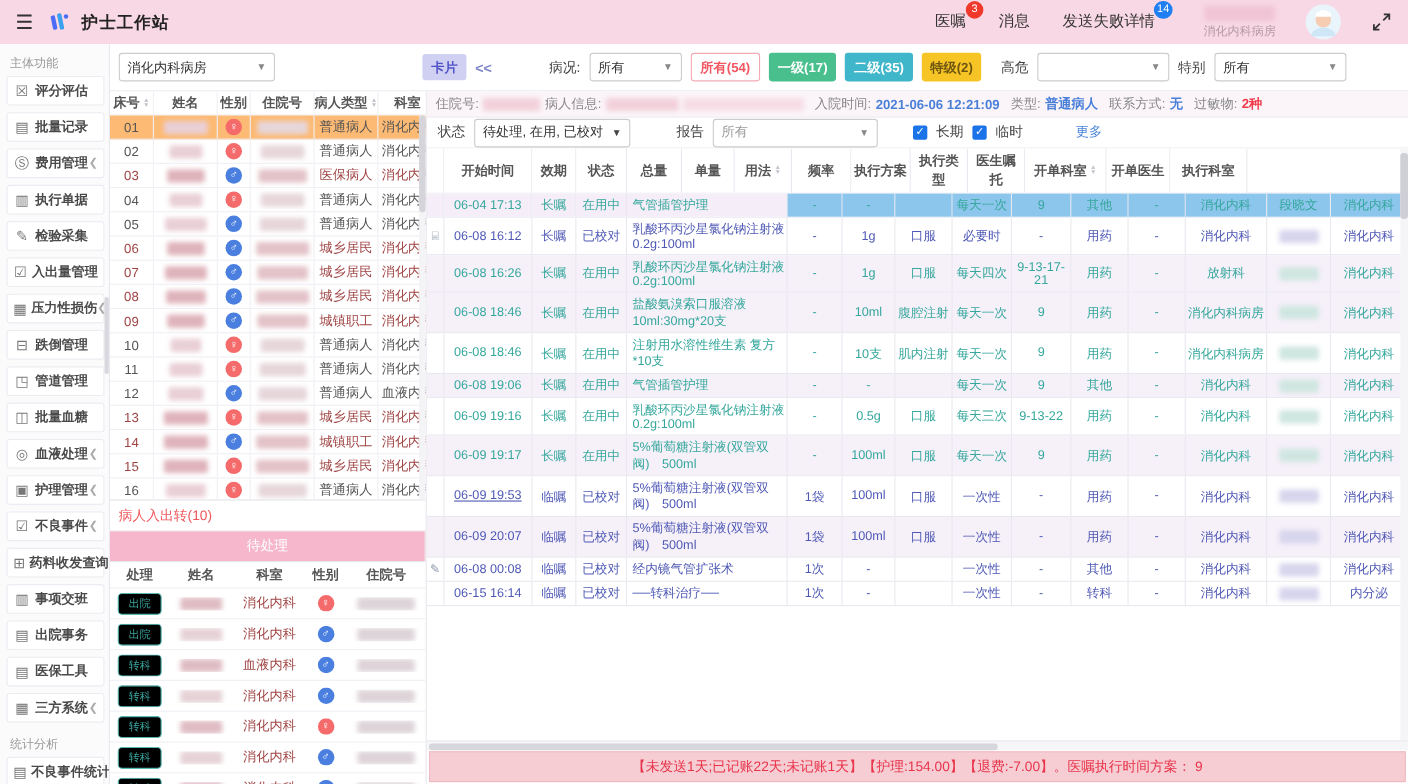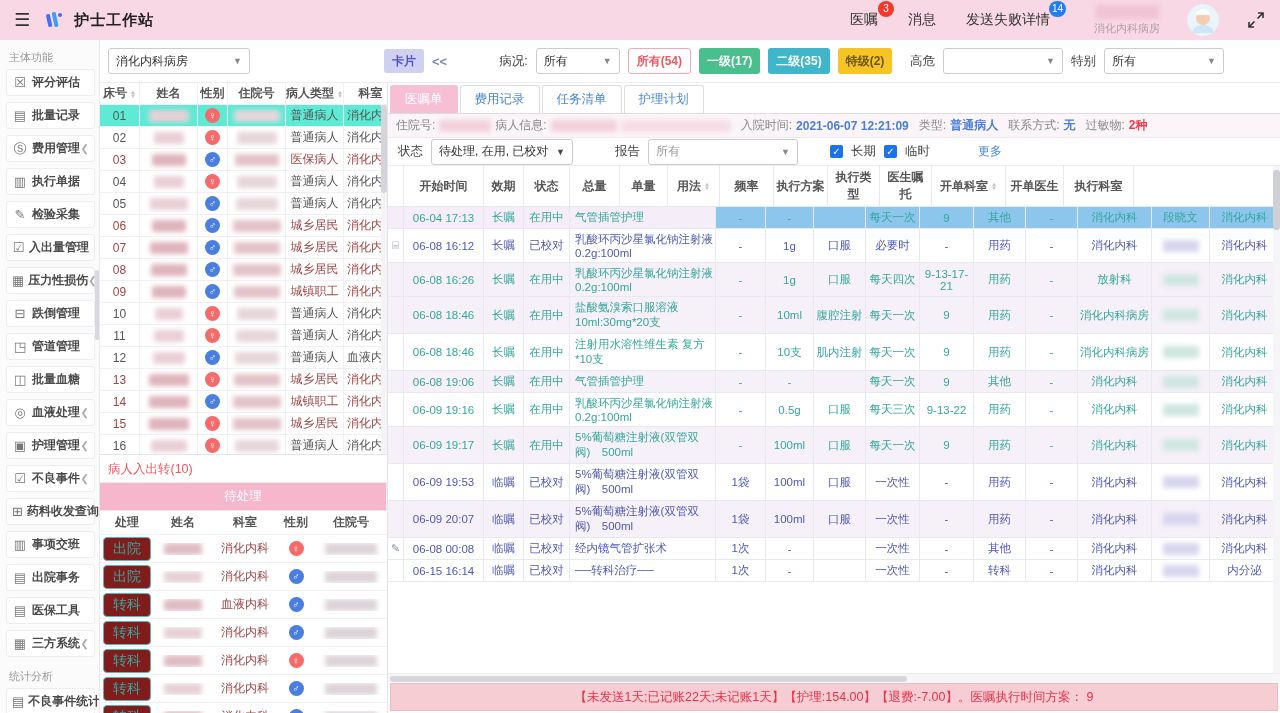--- a/index.html
+++ b/index.html
@@ -41,37 +41,37 @@
 .chip.l2{background:#3fb6c9;color:#fff}
 .chip.sp{background:#f6c525;color:#6d5510}
 
 .body-row{flex:1;display:flex;overflow:hidden}
 .left-col{width:288px;background:#fff;border-right:1px solid #e3e3ea;display:flex;flex-direction:column}
 
 .bed-wrap{height:372px;overflow:hidden;position:relative;border-bottom:1px solid #e3e3ea}
 .brow{display:flex;height:22px;border-bottom:1px solid #efeff5}
 .brow>div{flex:0 0 auto;border-right:1px solid #efeff5;display:flex;align-items:center;justify-content:center;overflow:hidden;white-space:nowrap}
 .bhead{font-weight:bold;color:#555;background:#fff}
-.brow.sel{background:#5eead4}
+.brow.sel{background:#fdba74}
 .gicon{width:15px;height:15px;border-radius:50%;color:#fff;font-size:10px;display:flex;align-items:center;justify-content:center}
 .gicon.f{background:#f56b6b}
 .gicon.m{background:#4a7fe0}
 .sortc{display:inline-flex;flex-direction:column;line-height:4px;font-size:6px;color:#c3c3cc;margin-left:3px}
 .bed-scroll{position:absolute;right:0;top:22px;width:6px;height:350px;background:#f4f4f6}
 .bed-scroll i{display:block;width:6px;height:88px;background:#d4d4da;border-radius:3px}
 
 .inout{flex:1;overflow:hidden;display:flex;flex-direction:column}
 .inout-title{color:#f0565a;font-size:12.5px;padding:6px 8px 4px;border-bottom:1px solid #eee}
 .io-tabs{display:flex;border-bottom:1px solid #e8e8ee}
 .io-tab{flex:1;text-align:center;padding:5px 0;font-size:12.5px;cursor:pointer;color:#4a86d8;background:#fff;border-right:1px solid #eee}
 .io-tab.active{background:#f6b7cc;color:#fff}
 .iorow{display:flex;height:28px;border-bottom:1px solid #f0f0f5;align-items:center}
 .iorow>div{flex:0 0 auto;display:flex;align-items:center;justify-content:center;overflow:hidden}
 .iohead{font-weight:bold;color:#555;height:24px}
-.act-btn{border:1px solid #56b8b2;color:#3aa69e;background:#7f1d1d;border-radius:4px;font-size:14px;padding:2px 9px;cursor:pointer}
+.act-btn{border:1px solid #56b8b2;color:#3aa69e;background:#000000;border-radius:4px;font-size:10px;padding:2px 9px;cursor:pointer}
 .io-dept{color:#a04545}
 
 .right-col{flex:1;display:flex;flex-direction:column;background:#fff;overflow:hidden;position:relative}
 .otabs{display:flex;gap:2px;padding:2px 2px 0;border-bottom:1px solid #ddd;background:#fff}
 .otab{border:1px solid #ddd;border-bottom:none;border-radius:3px 3px 0 0;padding:5px 14px;font-size:12.5px;color:#4a86d8;background:#fff;cursor:pointer}
 .otab.active{background:#f7bfd3;color:#fff;border-color:#f7bfd3}
 .info-bar{height:24px;background:#fbf5f9;display:flex;align-items:center;padding:0 8px;font-size:12px;color:#888;gap:4px;border-bottom:1px solid #f0e8ef;white-space:nowrap;overflow:hidden}
 .info-bar b{font-weight:bold}
 .v-blue{color:#4a7fd8}
 .v-red{color:#f03b4a}
@@ -637,34 +637,28 @@
                 </div>
                 <div style="width: 74px;">
                   <span class="blur" style="width: 52px; height: 12px; background: rgb(221, 211, 216);"></span>
                 </div>
               </div>
             </div>
         </div>
       </div>
 
       <div class="right-col">
-        <div class="otabs">
-          <span class="otab active">医嘱单</span>
-          <span class="otab">费用记录</span>
-          <span class="otab">任务清单</span>
-          <span class="otab">护理计划</span>
-        </div>
         <div class="info-bar">
           <span>住院号:</span>
           <span class="blur" style="width:52px;height:12px;background:#f2d0da"></span>
           <span>病人信息:</span>
           <span class="blur" style="width:66px;height:12px;background:#f2d0da"></span>
           <span class="blur" style="width:110px;height:12px;background:#f6dde5"></span>
           <span style="margin-left:6px">入院时间:</span>
-            <b class="v-blue">2021-06-07 12:21:09</b>
+            <b class="v-blue">2021-06-06 12:21:09</b>
           <span style="margin-left:6px">类型:</span>
             <b class="v-blue">普通病人</b>
           <span style="margin-left:6px">联系方式:</span>
             <b class="v-blue">无</b>
           <span style="margin-left:6px">过敏物:</span>
             <b class="v-red">2种</b>
         </div>
         <div class="filter-row">
           <span class="tlabel">状态</span>
           <div class="dd" style="width:142px">
@@ -879,21 +873,21 @@
                 <div class="oc t-teal" style="width: 52px;">用药</div>
                 <div class="oc t-teal" style="width: 52px;">-</div>
                 <div class="oc t-teal" style="width: 74px;">消化内科</div>
                 <div class="oc t-teal" style="width: 58px;">
                   <span class="blur" style="width: 36px; height: 12px; background: rgb(207, 230, 224);"></span>
                 </div>
                 <div class="oc t-teal" style="width: 70px;">消化内科</div>
               </div>
               <div class="or-row">
                 <div class="oc t-indigo" style="width: 16px;"></div>
-                <div class="oc t-indigo" style="width: 80px;">06-09 19:53</div>
+                <div class="oc t-indigo" style="width: 80px; text-decoration: underline;">06-09 19:53</div>
                 <div class="oc t-indigo" style="width: 40px;">临嘱</div>
                 <div class="oc t-indigo" style="width: 46px;">已校对</div>
                 <div class="oc t-indigo left" style="width: 146px;">5%葡萄糖注射液(双管双阀)　500ml</div>
                 <div class="oc t-indigo" style="width: 50px;">1袋</div>
                 <div class="oc t-indigo" style="width: 48px;">100ml</div>
                 <div class="oc t-indigo" style="width: 52px;">口服</div>
                 <div class="oc t-indigo" style="width: 54px;">一次性</div>
                 <div class="oc t-indigo" style="width: 54px;">-</div>
                 <div class="oc t-indigo" style="width: 52px;">用药</div>
                 <div class="oc t-indigo" style="width: 52px;">-</div>

